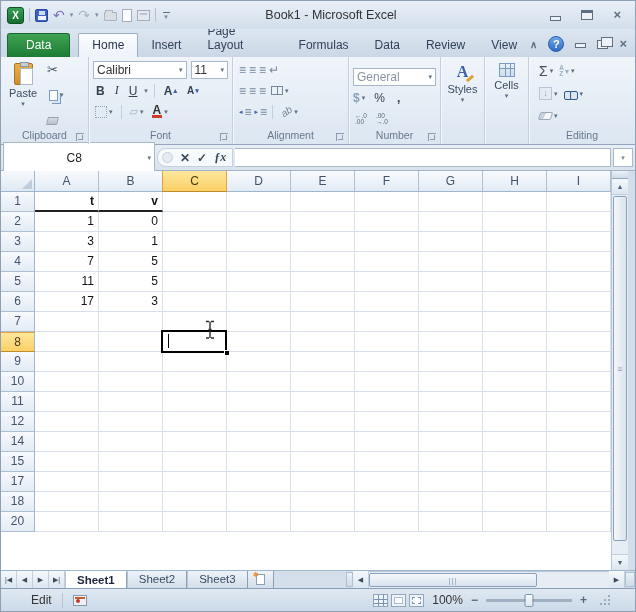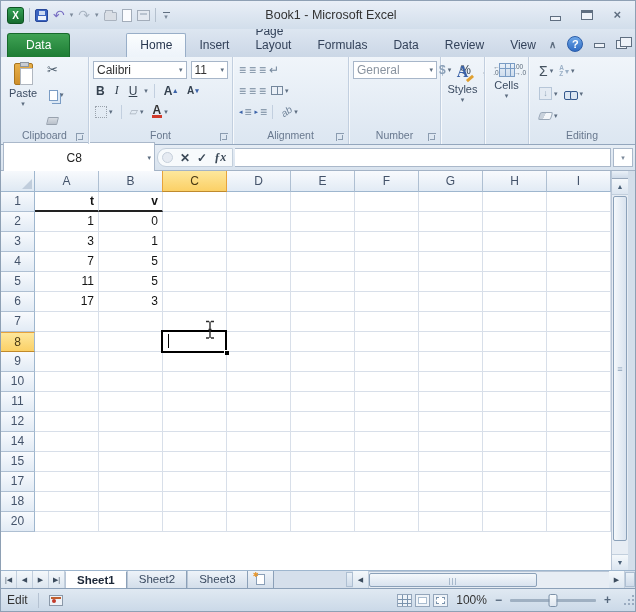--- a/index.html
+++ b/index.html
@@ -28,21 +28,21 @@
   .win-title { position:absolute; left:200px; width:260px; text-align:center; font-size:12.5px; color:#333; }
   .winbtns { margin-left:auto; display:flex; align-items:center; gap:20px; padding-right:8px; }
   .wb-min { width:11px; height:5px; border:1px solid #5f6e80; background:#eef2f8; margin-top:6px; }
   .wb-max { width:12px; height:10px; border:1px solid #5f6e80; border-top-width:3px; background:#eef2f8; }
   .wb-close { font-size:13px; font-weight:bold; color:#5f6e80; line-height:12px; }
 
   
   .tabrow { height:28px; flex:0 0 28px; display:flex; align-items:flex-end; background:linear-gradient(#dde6f1,#cbd7e6); padding:0 2px; }
   .tab { padding:4px 13px 5px; font-size:12px; color:#33425a; }
   .tab-file { background:linear-gradient(#3fa254,#1d7c34); border:1px solid #176a2c; border-bottom:none; border-radius:3px 3px 0 0; color:#fff; padding:4px 18px 5px; margin:0 8px 0 4px; }
-  .tab-active { background:linear-gradient(#fbfdfe,#edf3fa); border:1px solid #98aec8; border-bottom:none; border-radius:2px 2px 0 0; color:#27364e;margin-left:48px; }
+  .tab-active { background:linear-gradient(#fbfdfe,#edf3fa); border:1px solid #98aec8; border-bottom:none; border-radius:2px 2px 0 0; color:#27364e; }
   .tabrow-right { margin-left:auto; display:flex; align-items:center; gap:11px; padding:0 6px 5px 0; }
   .rib-collapse { color:#5f6e80; font-size:10px; font-weight:bold; }
   .help-btn { width:16px; height:16px; border-radius:50%; background:linear-gradient(#6ea7e8,#2f6cc4); border:1px solid #2a5ca8; color:#fff; font-weight:bold; font-size:11px; display:flex; align-items:center; justify-content:center; }
   .wb2-restore { width:11px; height:9px; border:1px solid #5f6e80; background:#eef2f8; position:relative; }
   .wb2-restore::before { content:""; position:absolute; top:-4px; left:3px; width:10px; height:8px; border:1px solid #5f6e80; background:#eef2f8; }
 
   
   .ribbon { height:88px; flex:0 0 88px; display:flex; background:linear-gradient(#f0f5fa,#dce6f1); border-bottom:1px solid #93a6bd; }
   .rgroup { display:flex; flex-direction:column; border-right:1px solid #c2cfdf; box-shadow:1px 0 0 #f6f9fc; padding:2px 2px 0; position:relative; }
   .rbody { flex:1; display:flex; gap:2px; }
@@ -148,21 +148,21 @@
   .ico-inssheet { width:9px; height:11px; background:#fff; border:1px solid #8ba0b8; position:relative; }
   .ico-inssheet::after { content:"✱"; position:absolute; left:-4px; top:-4px; font-size:7px; color:#e8972c; }
   .tb-space { flex:1; }
   .tab-split { width:7px; background:linear-gradient(#eaf1f8,#cfdbe9); border:1px solid #aebfd2; margin:1px 0; }
   .hscroll { width:240px; display:flex; align-items:stretch; }
   .htrack { flex:1; background:#e7edf4; border-top:1px solid #b9c6d6; padding:1px 0; display:flex; }
   .hthumb { width:168px; background:linear-gradient(#f4f8fb,#d9e3ef); border:1px solid #8ba1b9; border-radius:2px; display:flex; align-items:center; justify-content:center; color:#8ba1b9; font-size:8px; letter-spacing:1px; }
   .hend { width:10px; background:linear-gradient(#eaf1f8,#cfdbe9); border:1px solid #aebfd2; margin:1px 0; display:flex; align-items:center; justify-content:center; font-size:6px; color:#6a7a8c; }
 
   
-  .statusbar { height:23px; flex:0 0 23px; display:flex; align-items:center; background:linear-gradient(#e0e9f2,#cbd9e8); border-top:1px solid #8ba0b8; padding:0 0; }
+  .statusbar { height:23px; flex:0 0 23px; display:flex; align-items:center; background:linear-gradient(#e0e9f2,#cbd9e8); border-top:1px solid #8ba0b8; padding:0 24px; }
   .st-mode { margin-left:6px; font-size:12px; color:#333; }
   .st-sep { width:1px; height:15px; background:#b5c2d2; margin:0 10px; }
   .ico-macro { width:14px; height:11px; background:#eef2f7; border:1px solid #8a98a8; position:relative; }
   .ico-macro::before { content:""; position:absolute; top:1px; left:1px; right:1px; height:2px; background:#c06030; }
   .ico-macro::after { content:""; position:absolute; left:2px; bottom:2px; width:4px; height:4px; border-radius:50%; background:#c23a2a; }
   .st-right { margin-left:auto; display:flex; align-items:center; gap:8px; }
   .viewbtns { display:flex; gap:3px; align-items:center; }
   .vb { width:15px; height:13px; border:1px solid #93a5ba; background:#eef3f8; position:relative; }
   .vb1 { background:
      linear-gradient(#7a93ad,#7a93ad) 0 4px/100% 1px no-repeat,
@@ -326,21 +326,21 @@
           <span class="sbtn">
               <span class="ico-orient">ab</span>
               <span class="dd">▾</span>
             </span>
         </div>
       </div>
       <div class="rlabel"><span>Alignment</span><span class="launcher"></span></div>
     </div>
 
     <div class="rgroup" style="width:92px">
-      <div class="rbody" style="flex-direction:row; padding:1px 2px 0;">
+      <div class="rbody" style="flex-direction:column; padding:1px 2px 0;justify-content:flex-end;">
         <div class="fontrow">
           <span class="combo numcombo">
               <span>General</span>
               <span class="dd">▾</span>
             </span>
         </div>
         <div class="fontrow" style="gap:6px">
           <span class="sbtn" style="padding:0">
               <span class="glyph-coin">$</span>
               <span class="dd">▾</span>

